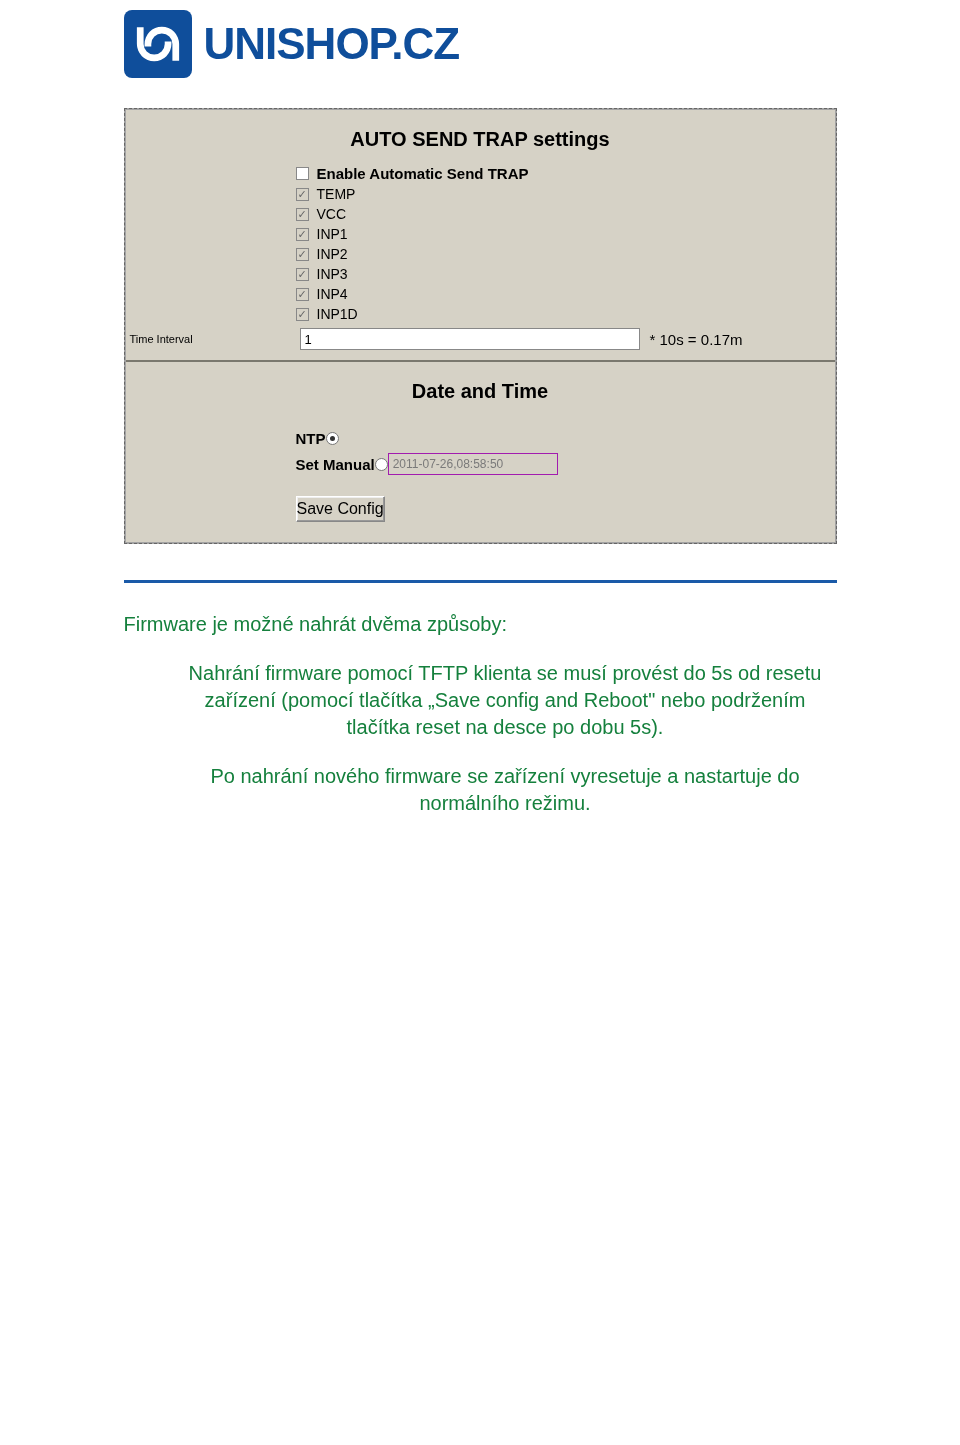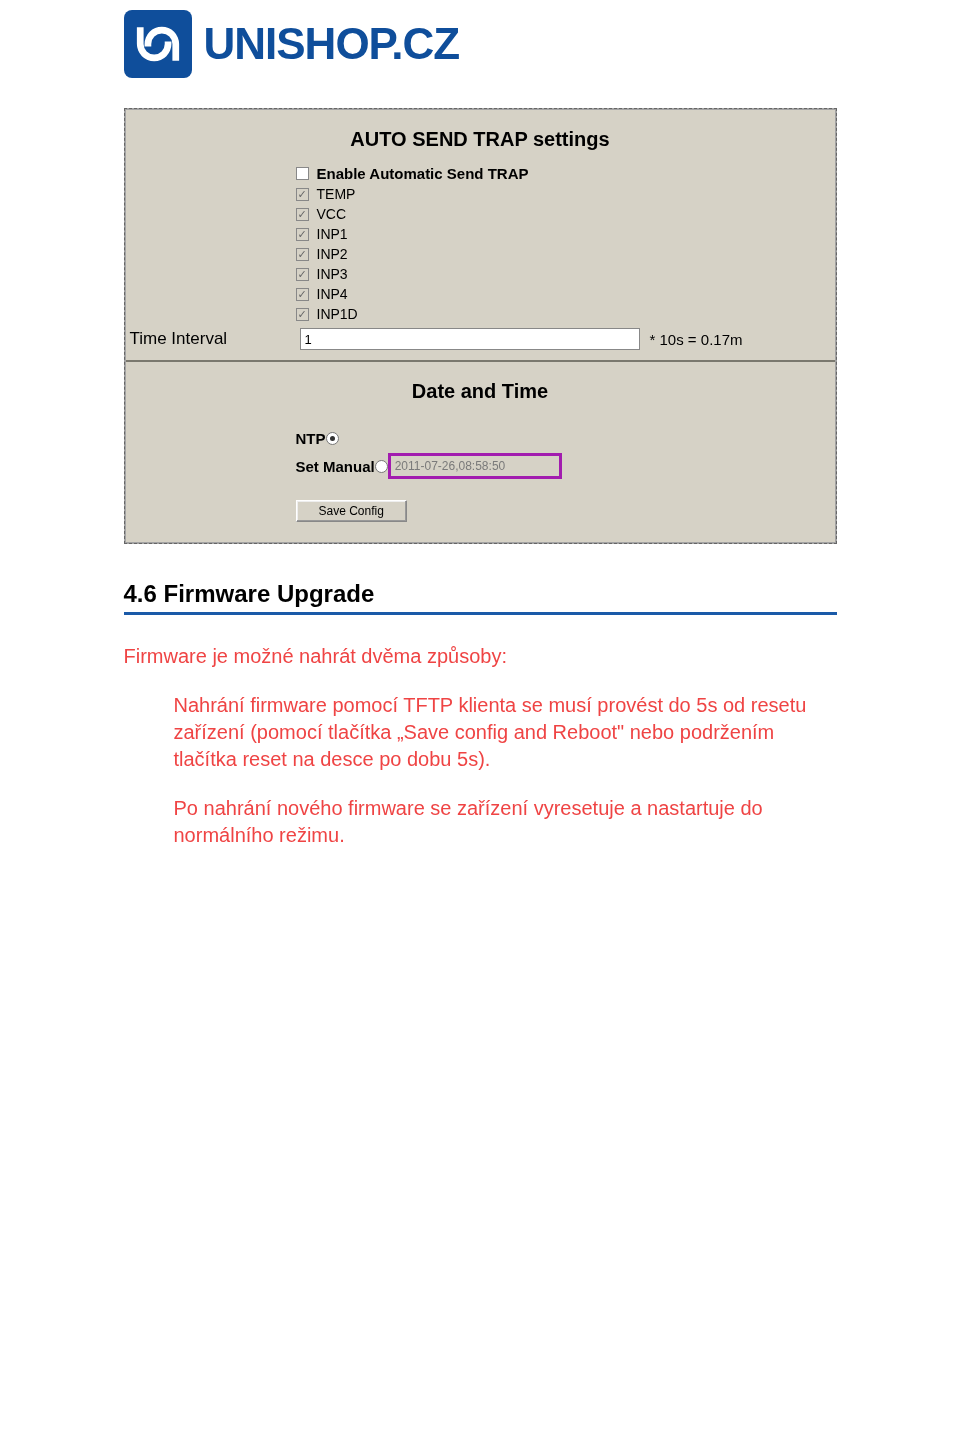--- a/index.html
+++ b/index.html
@@ -88,21 +88,21 @@
   .chk-label { font-family: Verdana, Arial, sans-serif; font-size: 14px; }
   .chk-label.bold { font-weight: 700; font-size: 15px; }
   .row-interval {
     display: flex;
     align-items: center;
     padding: 4px 0 8px 0;
   }
   .row-interval .lbl {
     width: 170px;
     padding-left: 4px;
-    font-size: 17px;
+    font-size: 11px;
   }
   .row-interval input[type="text"] {
     flex: 0 0 330px;
     height: 18px;
     border: 1px solid #888;
     background: #fff;
     font-family: Arial, sans-serif;
     font-size: 13px;
     padding: 1px 4px;
   }
@@ -140,35 +140,35 @@
     content: "";
     width: 5px;
     height: 5px;
     background: #333;
     border-radius: 50%;
   }
   .dt-label { font-family: Arial, sans-serif; font-weight: 700; font-size: 15px; }
   .dt-input {
     width: 160px;
     height: 18px;
-    border: 3px solid #a21caf;
+    border: 1px solid #a21caf;
     background: #d6d2c6;
     color: #7a7a7a;
     font-family: Arial, sans-serif;
     font-size: 12px;
     padding: 1px 4px;
   }
   .btn-row {
     padding: 18px 0 20px 170px;
   }
   .btn {
     display: inline-block;
-    padding: 3px 22px;
-    font-family: Arial, sans-serif;
-    font-size: 12px;
+    padding: 3px 0;
+    font-family: Arial, sans-serif;
+    font-size: 16px;
     background: #d6d2c6;
     border: 1px solid #888;
     border-top-color: #fff;
     border-left-color: #fff;
     box-shadow: inset -1px -1px 0 #999, inset 1px 1px 0 #eee;
     cursor: pointer;
   }
   
   .h-title {
     font-family: Verdana, Arial, sans-serif;
@@ -178,38 +178,38 @@
   }
   .h-underline {
     border: none;
     border-top: 3px solid #1a5aa8;
     margin: 0 0 28px 0;
   }
   .body-text {
     font-family: Verdana, Arial, sans-serif;
     font-size: 20px;
     line-height: 1.35;
-    color: #ef4444;
+    color: #15803d;
   }
   .body-text p { margin: 0 0 22px 0; }
   ol.num {
     margin: 0 0 22px 0;
     padding-left: 78px;
     list-style: decimal;
   }
   ol.num li {
     padding-left: 6px;
     margin-bottom: 2px;
     text-align: justify;
   }
   .indent-block {
     margin-left: 50px;
     margin-bottom: 22px;
   }
-  .indent-block p { margin: 0 0 22px 0; }
+  .indent-block p { margin: 0 0 22px 0; text-align: center; }
 </style>
 </head>
 <body>
 
 <div class="page">
 
   <div class="logo">
     <span class="logo-icon">
       <svg viewBox="0 0 100 100">
         <path d="M20 15 v35 a22 22 0 0 0 44 0 v-5 h14 v5 a36 36 0 0 1 -72 0 v-35 z
@@ -279,21 +279,20 @@
           <input class="dt-input" type="text" disabled="" value="2011-07-26,08:58:50" style="">
         </div>
       </div>
 
       <div class="btn-row">
         <span class="btn">Save Config</span>
       </div>
     </div>
   </div>
 
-  <h2 class="h-title">4.6 Firmware Upgrade</h2>
   <hr class="h-underline">
 
   <div class="body-text">
     <p>Firmware je možné nahrát dvěma způsoby:</p>
     <div class="indent-block">
       <p>Nahrání firmware pomocí TFTP klienta se musí provést do 5s od resetu zařízení (pomocí tlačítka „Save config and Reboot" nebo podržením tlačítka reset na desce po dobu 5s).</p>
       <p>Po nahrání nového firmware se zařízení vyresetuje a nastartuje do normálního režimu.</p>
     </div>
   </div>
 

